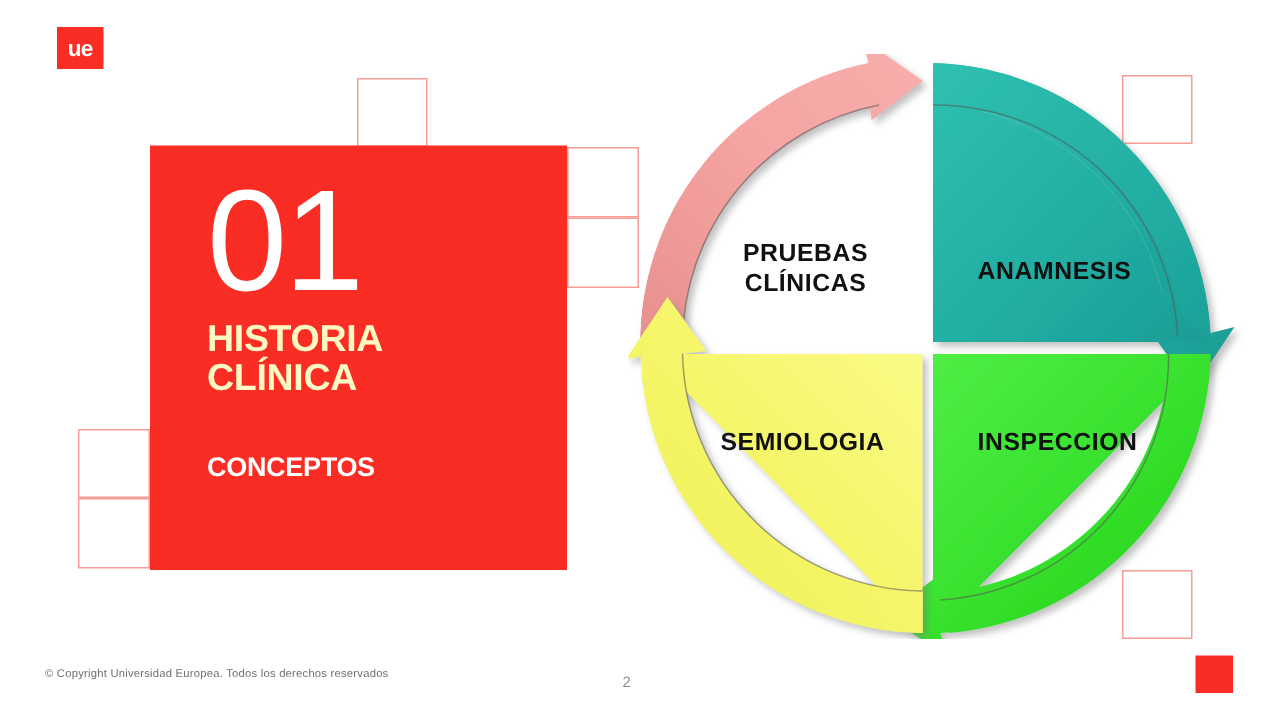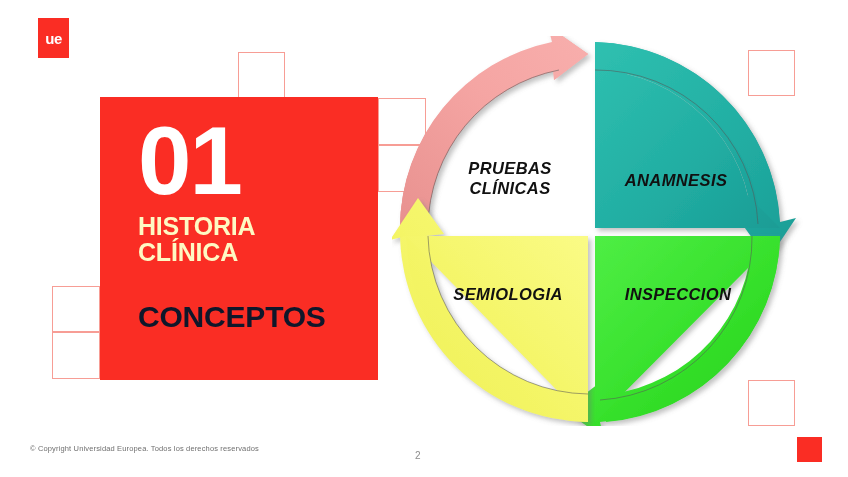--- a/index.html
+++ b/index.html
@@ -15,54 +15,54 @@
   
   .deco{
     position:absolute;
     border:1.5px solid #F79D95;
     background:transparent;
     box-sizing:border-box;
   }
 
   
   .logo{
-    position:absolute;left:38px;top:18px;width:31px;height:40px;
+    position:absolute;left:38px;top:18px;width:31px;height:28px;
     background:#FA2D24;
     display:flex;align-items:center;justify-content:center;
   }
   .logo-text{
     color:#ffffff;font-size:15px;font-weight:700;line-height:1;
     letter-spacing:-0.5px;font-family:"Liberation Sans", sans-serif;
   }
 
   
   .red-block{
     position:absolute;left:100px;top:97px;width:278px;height:283px;
     background:#FA2D24;
     box-sizing:border-box;
     padding:18px 0 0 38px;
   }
   .big-number{
-    color:#ffffff;font-size:96px;font-weight:700;line-height:0.95;
+    color:#ffffff;font-size:96px;font-weight:400;line-height:0.95;
     letter-spacing:-2px;margin:0;font-family:"Liberation Sans", sans-serif;
   }
   .block-title{
     color:#fef9c3;font-size:25px;font-weight:700;line-height:1.03;
     margin:8px 0 0 0;letter-spacing:-0.2px;
     font-family:"Liberation Sans", sans-serif;white-space:pre-line;
   }
   .block-sub{
-    color:#0f172a;font-size:30px;font-weight:700;line-height:1;
+    color:#ffffff;font-size:18px;font-weight:700;line-height:1;
     margin:36px 0 0 0;letter-spacing:-0.2px;
     font-family:"Liberation Sans", sans-serif;
   }
 
   
   .cycle{
-    position:absolute;left:392px;top:36px;width:416px;height:390px;font-style:italic;
+    position:absolute;left:419px;top:36px;width:416px;height:390px;
   }
   .cycle svg{display:block;width:100%;height:100%;}
   .quad-label{
     font-family:"Liberation Sans", sans-serif;
     font-size:16.5px;font-weight:700;fill:#111111;
     letter-spacing:0.4px;
   }
 
   
   .copyright{

